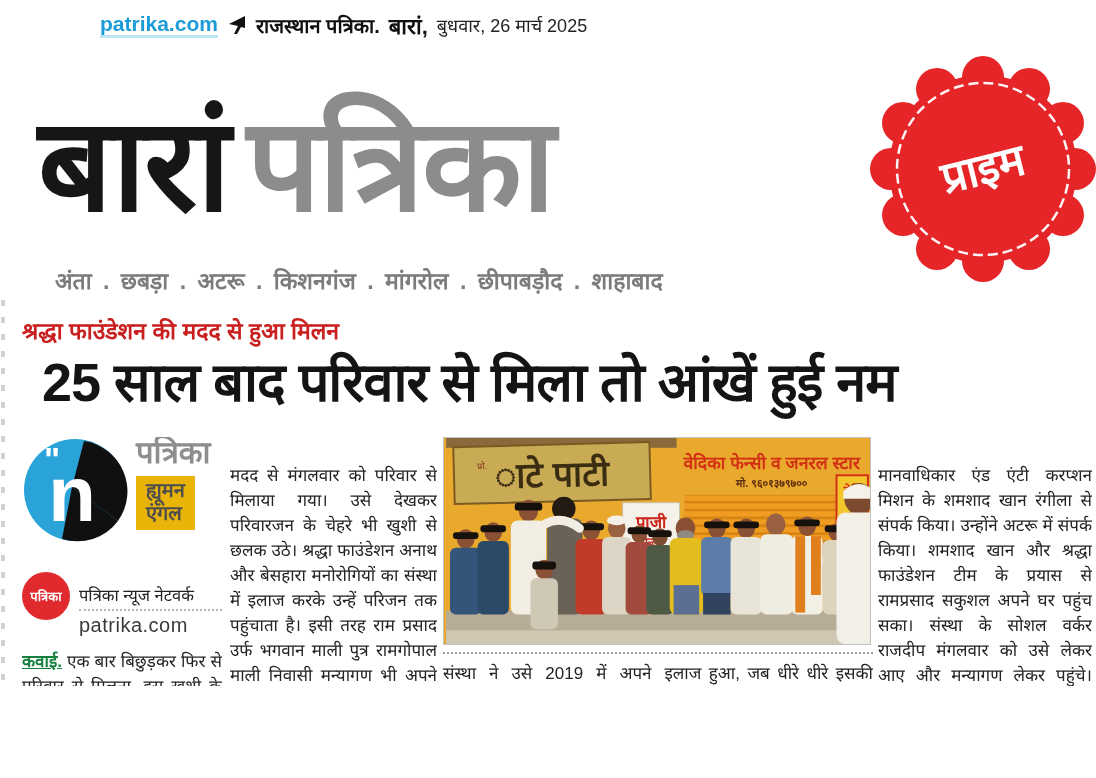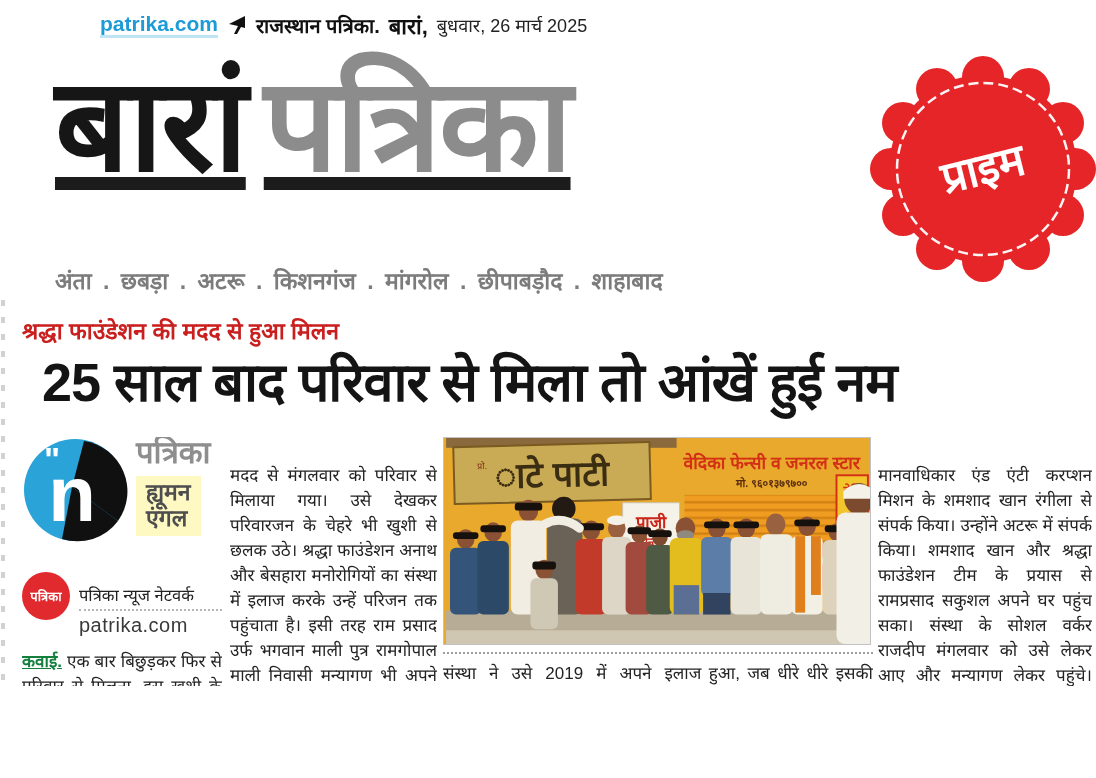--- a/index.html
+++ b/index.html
@@ -9,22 +9,22 @@
     position:relative; width:1096px; height:686px; background:#fff;
     overflow:hidden; color:#1c1c1c;
   }
   
   #topbar { position:absolute; top:10px; left:100px; display:flex; align-items:center; gap:9px; }
   #topbar .site { font-size:21px; font-weight:bold; color:#1d9bd7; border-bottom:3px solid #bfe4f4; line-height:1.1; }
   #topbar .paper { font-size:20px; font-weight:bold; color:#101010; }
   #topbar .edition { font-size:22px; font-weight:bold; color:#101010; }
   #topbar .date { font-size:18px; color:#222; }
   
-  #masthead { position:absolute; top:28px; left:55px; width:840px; height:235px;
-    display:flex; align-items:flex-start; white-space:nowrap;text-decoration:underline; }
+  #masthead { position:absolute; top:28px; left:38px; width:840px; height:235px;
+    display:flex; align-items:flex-end; white-space:nowrap; }
   #masthead .t { font-size:130px; font-weight:bold; letter-spacing:-2px; line-height:1.5; }
   #masthead .black { color:#161616; }
   #masthead .gray { color:#8c8c8c; margin-left:18px; }
   #seal { position:absolute; top:56px; left:870px; width:226px; height:226px; }
   #towns { position:absolute; top:264px; left:55px; width:840px; text-align:left;
     font-size:23px; font-weight:bold; color:#7c7c7c; word-spacing:5px; }
   
   #kicker { position:absolute; top:314px; left:22px; font-size:23px; font-weight:bold; color:#c9201f; }
   #headline { position:absolute; top:342px; left:20px; width:1066px; font-size:54px;
     font-weight:bold; color:#141414; letter-spacing:-1px; white-space:nowrap; line-height:1.5;margin-left:22px; }
@@ -35,22 +35,22 @@
   #photoblock { left:443px; width:430px; }
   #col4 { left:878px; width:214px; }
   .body { font-size:17px; line-height:1.47; text-align:justify; color:#232323;margin-top:27px; }
   .body b { color:#15803d;text-decoration:underline; }
   .subhead { margin-top:10px; font-size:23px; font-weight:normal; line-height:1.25; color:#181818; }
   .dotrule { border-bottom:2px dotted #9d9d9d; margin:7px 0 8px 0; }
   
   .brand-row { display:flex; align-items:flex-start; }
   .brand-right { margin-left:8px; }
   .brand-word { font-size:31px; font-weight:bold; color:#8e8e8e; line-height:1.05; }
-  .brand-tag { margin-top:6px; background:#fef9c3; padding:3px 10px 5px 10px;
-    font-size:23px; font-weight:bold; color:#4e4e4e; line-height:1.15; display:inline-block; }
+  .brand-tag { margin-top:6px; background:#eab308; padding:3px 10px 5px 10px;
+    font-size:20px; font-weight:bold; color:#4e4e4e; line-height:1.15; display:inline-block; }
   .network-row { display:flex; align-items:center; margin-top:12px; }
   .net-badge { width:48px; height:48px; border-radius:50%; background:#e02a2e; color:#fff;
     font-size:13px; font-weight:bold; display:flex; align-items:center; justify-content:center; flex:0 0 48px; }
   .net-texts { margin-left:9px; width:100%; }
   .net-line1 { font-size:16.5px; color:#222;margin-top:28px; }
   .net-line2 { font-size:20px; color:#3a3a3a; letter-spacing:.5px; }
   .net-dots { border-bottom:2px dotted #b5b5b5; margin:3px 0; }
   #col1 .body { margin-top:13px; }
   
   #photo { display:block; border:1px solid #c2c2c2; background:#e9a92c; }

